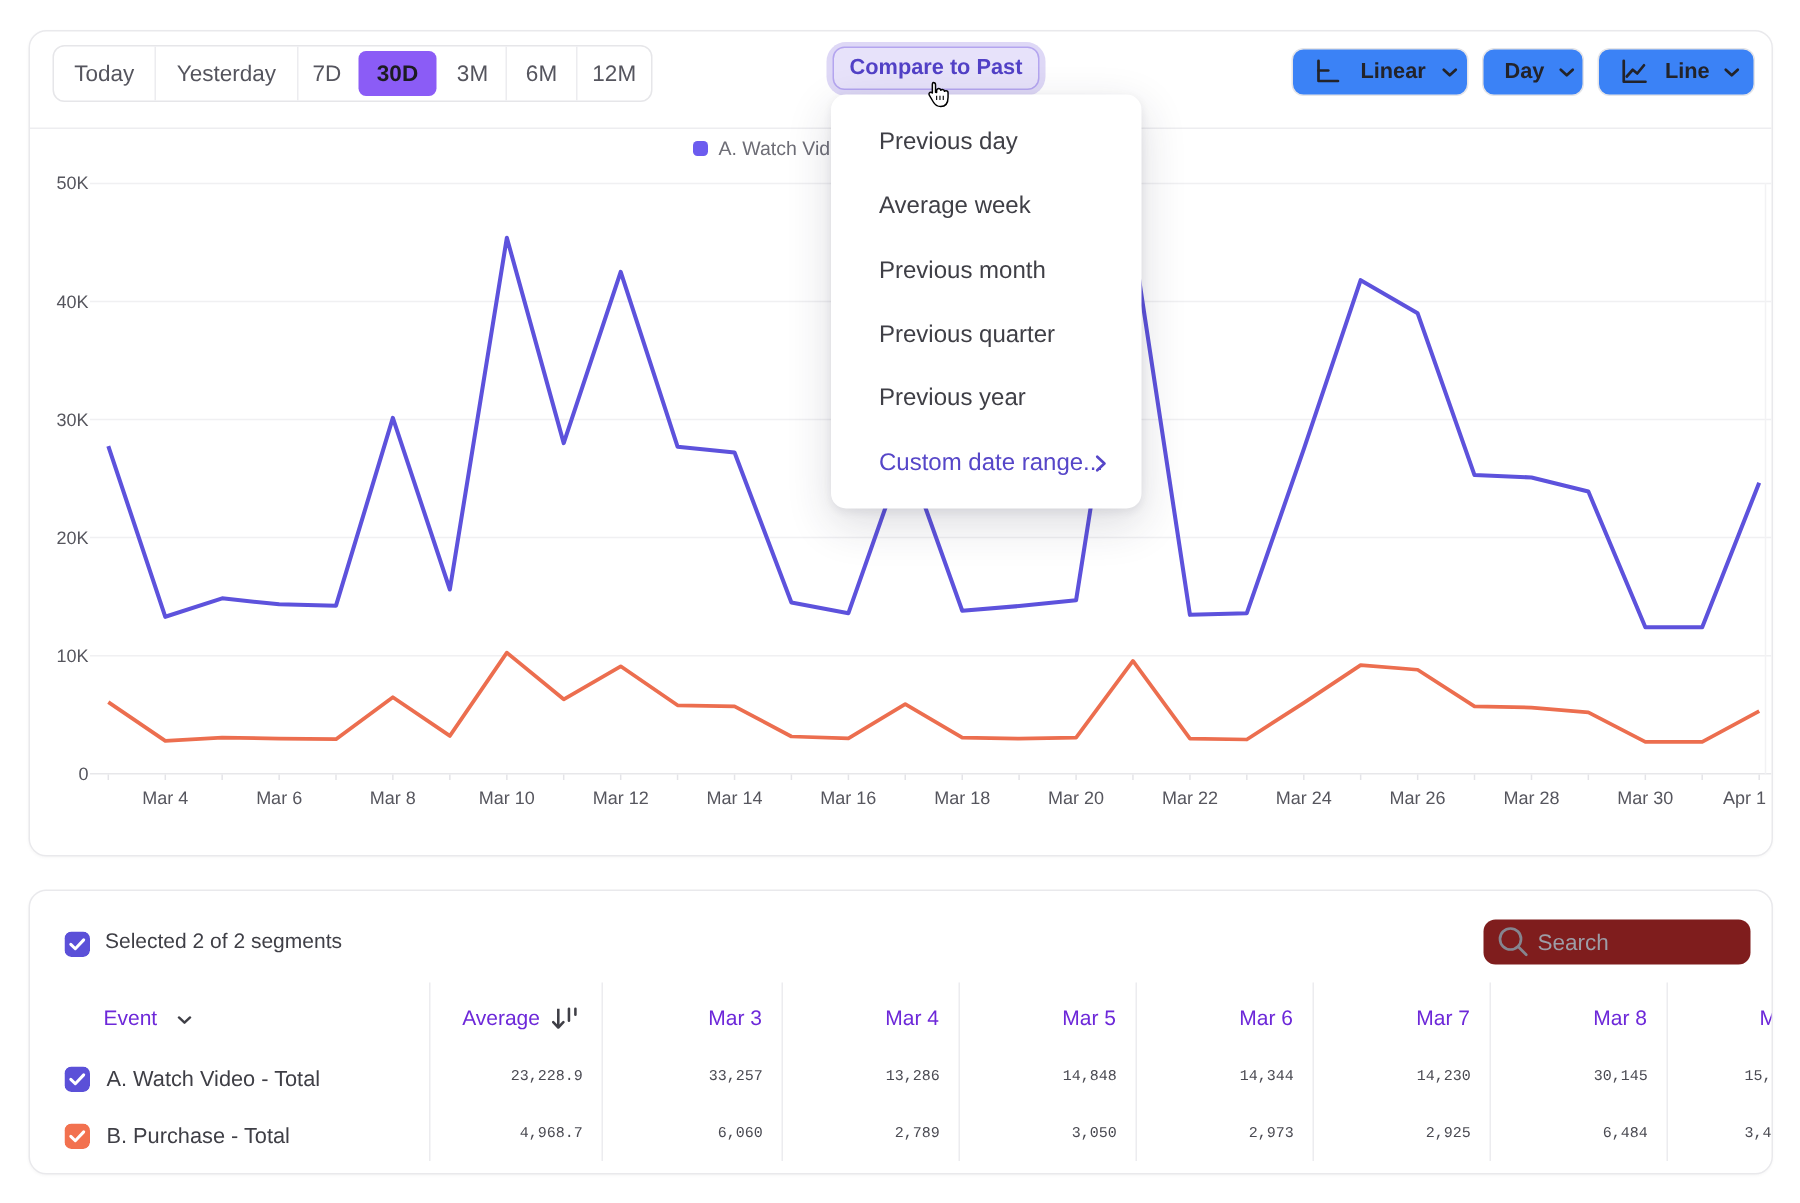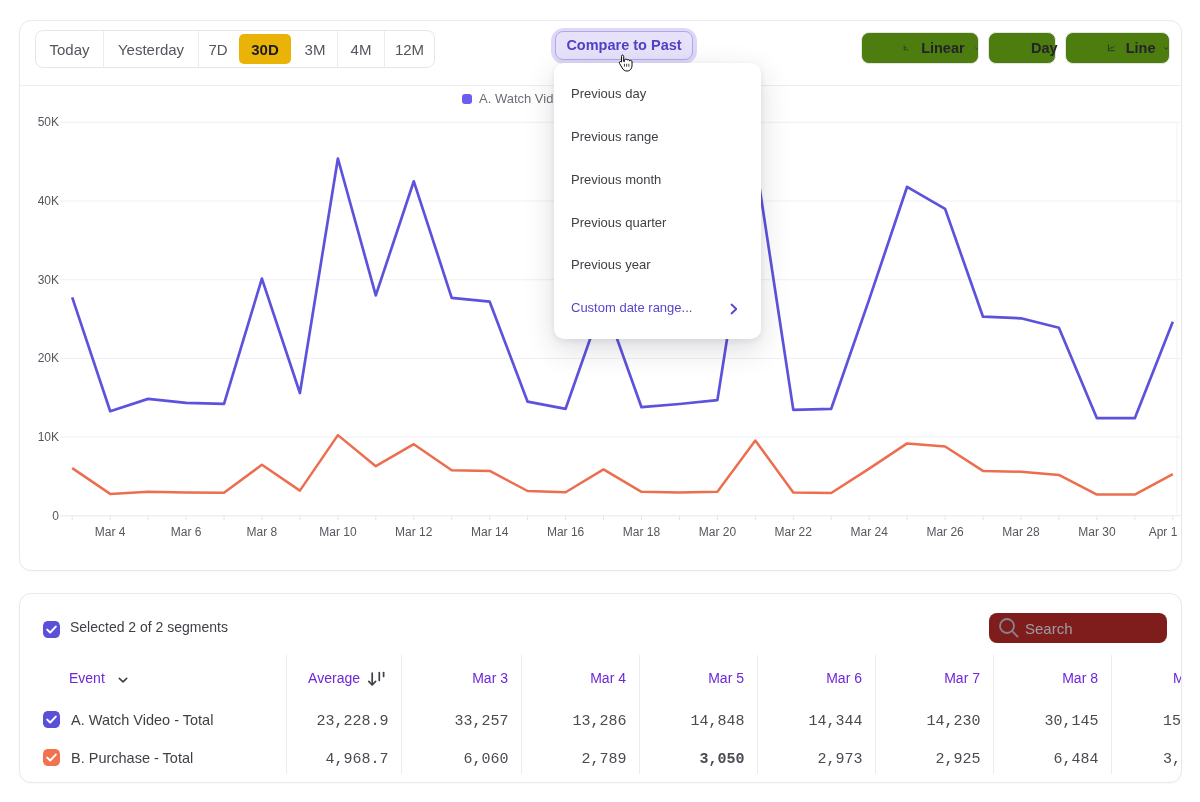--- a/index.html
+++ b/index.html
@@ -6,61 +6,61 @@
 html,body { width:1200px; height:802px; background:#fff; font-family:"Liberation Sans", sans-serif; overflow:hidden; position:relative; }
 .card { position:absolute; background:#fff; border:1px solid #e9e9ec; border-radius:12px; }
 #chartcard { left:19px; top:20px; width:1163px; height:551px; box-shadow:0 1px 2px rgba(0,0,0,0.03); }
 #tablecard { left:19px; top:593px; width:1163px; height:190px; box-shadow:0 1px 2px rgba(0,0,0,0.03); overflow:hidden; }
 .toolbar-divider { position:absolute; left:0; top:64px; width:100%; height:1px; background:#ededf0; }
 
 
 #seg { position:absolute; left:15px; top:9px; height:38px; display:flex; border:1px solid #e6e6e9; border-radius:8px; background:#fff; align-items:stretch; }
 #seg .cell { display:flex; align-items:center; justify-content:center; font-size:15px; color:#55555e; border-left:1px solid #ececef; }
 #seg .cell:first-child { border-left:none; }
-#seg .sel { background:#eab308; border-radius:5px; margin:3px 2px; font-weight:bold; color:#1c1c21; border-left:none; }
+#seg .sel { background:#8b5cf6; border-radius:5px; margin:3px 2px; font-weight:bold; color:#1c1c21; border-left:none; }
 #seg .noborder { border-left:none; }
 
 
-.rbtn { position:absolute; top:11px; height:32px; border:1px solid #e5e5e8; border-radius:8px; background:#4d7c0f; display:flex; align-items:center; font-size:14.5px; font-weight:bold; color:#232329;padding-left:28px; }
+.rbtn { position:absolute; top:11px; height:32px; border:1px solid #e5e5e8; border-radius:8px; background:#3b82f6; display:flex; align-items:center; font-size:14.5px; font-weight:bold; color:#232329; }
 
 
 #cmpouter { position:absolute; left:532px; top:7px; width:146px; height:36px; background:#ded8f6; border-radius:13px;text-align:right; }
 #cmpinner { position:absolute; left:4px; top:3px; width:138px; height:29px; background:#e7e2fa; border:1.5px solid #b4a5ef; border-radius:8px; display:flex; align-items:center; justify-content:center; font-size:14.5px; font-weight:bold; color:#5241c6; }
 
 
 #legend { position:absolute; left:442px; top:70px; width:313px; overflow:hidden; white-space:nowrap; font-size:13px; color:#6d6d76; }
 .lgsq { display:inline-block; width:10px; height:10px; border-radius:3px; margin-right:7px; position:relative; top:1px; }
 
 
 #menu { position:absolute; left:554px; top:63px; width:207px; height:276px; background:#fff; border-radius:10px; box-shadow:0 10px 30px rgba(40,40,60,0.16), 0 2px 6px rgba(40,40,60,0.08); z-index:30; }
-#menu .mi { position:absolute; left:17px; font-size:13px; color:#3f3f46; }
+#menu .mi { position:absolute; left:32px; font-size:16px; color:#3f3f46; }
 
 
 .checkbox { position:absolute; width:17px; height:17px; border-radius:4.5px; }
 #search { position:absolute; left:969px; top:19px; width:178px; height:30px; background:#7f1d1d; border-radius:8px; }
 #search span { position:absolute; left:36px; top:7px; font-size:15px; color:#9d9da6; }
 .th { position:absolute; font-size:14px; font-weight:normal; color:#6d28d9; white-space:nowrap; }
-.num { position:absolute; font-family:"Liberation Mono", monospace; font-size:15px; color:#4a4a52; text-align:right; white-space:nowrap; }
+.num { position:absolute; font-family:"Liberation Mono", monospace; font-size:10px; color:#4a4a52; text-align:right; white-space:nowrap; }
 .thr { text-align:right; }
 .vline { position:absolute; top:61px; width:1px; height:119px; background:#ececef; }
 .rowlabel { position:absolute; font-size:14.5px; color:#3f3f46; }
 svg { display:block; }
 </style>
 </head>
 <body>
 
 <div class="card" id="chartcard">
   <div class="toolbar-divider"></div>
   <div id="seg">
     <div class="cell" style="width:67px;">Today</div>
     <div class="cell" style="width:95px;">Yesterday</div>
     <div class="cell" style="width:39px;">7D</div>
     <div class="cell sel" style="width:52px;">30D</div>
     <div class="cell noborder" style="width:44px;">3M</div>
-    <div class="cell" style="width:47px;">4M</div>
+    <div class="cell" style="width:47px;">6M</div>
     <div class="cell" style="width:50px;">12M</div>
   </div>
 
   <div class="rbtn" style="left:841px; width:118px;">
     <svg width="20" height="20" viewBox="0 0 20 20" style="margin-left:13px;">
       <path d="M4 2.5 V16 H17" fill="none" stroke="#232329" stroke-width="1.8" stroke-linecap="round" stroke-linejoin="round"></path>
       <line x1="4" y1="9" x2="10.5" y2="9" stroke="#232329" stroke-width="1.8" stroke-linecap="round"></line>
     </svg>
     <span style="margin-left:12px;">Linear</span>
     <svg width="11" height="7" viewBox="0 0 11 7" style="margin-left:10px;">
@@ -210,33 +210,33 @@
   <div class="num" style="left:978.5px; top:119px; width:100px;">30,145</div>
   <div class="num" style="left:1143px; top:119px; width:100px; text-align:left;">15,686</div>
   <svg class="checkbox" style="left:23px; top:155px;" viewBox="0 0 17 17">
       <rect width="17" height="17" rx="4.5" fill="#f2714f"></rect>
       <path d="M4.2 8.6 L7.2 11.5 L12.8 5.6" fill="none" stroke="#fff" stroke-width="2" stroke-linecap="round" stroke-linejoin="round"></path>
     </svg>
   <div class="rowlabel" style="left:51px; top:156px;">B. Purchase - Total</div>
   <div class="num" style="left:268.5px; top:157px; width:100px;">4,968.7</div>
   <div class="num" style="left:388.5px; top:157px; width:100px;">6,060</div>
   <div class="num" style="left:506.5px; top:157px; width:100px;">2,789</div>
-  <div class="num" style="left:624.5px; top:157px; width:100px;font-weight:bold;">3,050</div>
+  <div class="num" style="left:624.5px; top:157px; width:100px;">3,050</div>
   <div class="num" style="left:742.5px; top:157px; width:100px;">2,973</div>
   <div class="num" style="left:860.5px; top:157px; width:100px;">2,925</div>
   <div class="num" style="left:978.5px; top:157px; width:100px;">6,484</div>
   <div class="num" style="left:1143px; top:157px; width:100px; text-align:left;">3,493</div>
 </div>
 
 <div id="cmpouter" style="left:551px; top:27.5px;">
   <div id="cmpinner">Compare to Past</div>
 </div>
 <div id="menu">
   <div class="mi" style="top:23px;">Previous day</div>
-  <div class="mi" style="top:66px;">Previous range</div>
+  <div class="mi" style="top:66px;">Average week</div>
   <div class="mi" style="top:108.5px;">Previous month</div>
   <div class="mi" style="top:151.5px;">Previous quarter</div>
   <div class="mi" style="top:194px;">Previous year</div>
   <div class="mi" style="top:237px; color:#5646c8;">Custom date range...</div>
   <svg width="8" height="12" viewBox="0 0 8 12" style="position:absolute; left:176px; top:240px;">
       <path d="M1.5 1.5 L6.3 6 L1.5 10.5" fill="none" stroke="#5646c8" stroke-width="1.8" stroke-linecap="round" stroke-linejoin="round"></path>
     </svg>
 </div>
 <svg width="18" height="20" viewBox="0 0 22 24" style="position:absolute; left:616px; top:53px; z-index:40;">
   <path d="M7.5 2.2 C8.6 2.2 9.4 3 9.4 4.1 L9.4 10.2 L10.3 10.35 L10.3 8.9 C10.3 7.9 11.05 7.2 12 7.2 C12.8 7.2 13.45 7.75 13.6 8.5 C13.9 8.1 14.4 7.85 15 7.85 C15.9 7.85 16.6 8.5 16.7 9.4 C17 9.1 17.4 8.9 17.9 8.9 C18.85 8.9 19.6 9.65 19.6 10.6 L19.6 14.2 C19.6 18.6 17.6 21.8 13.6 21.8 C10.5 21.8 9 20.6 7.6 18.1 L4.3 12.5 C3.6 11.3 4.5 10.2 5.6 10.2 C6.1 10.2 6.5 10.4 6.8 10.7 L6.8 4.1 C6.8 3 7.3 2.2 7.5 2.2 Z" fill="#fff" stroke="#000" stroke-width="1.2" stroke-linejoin="round"></path>

